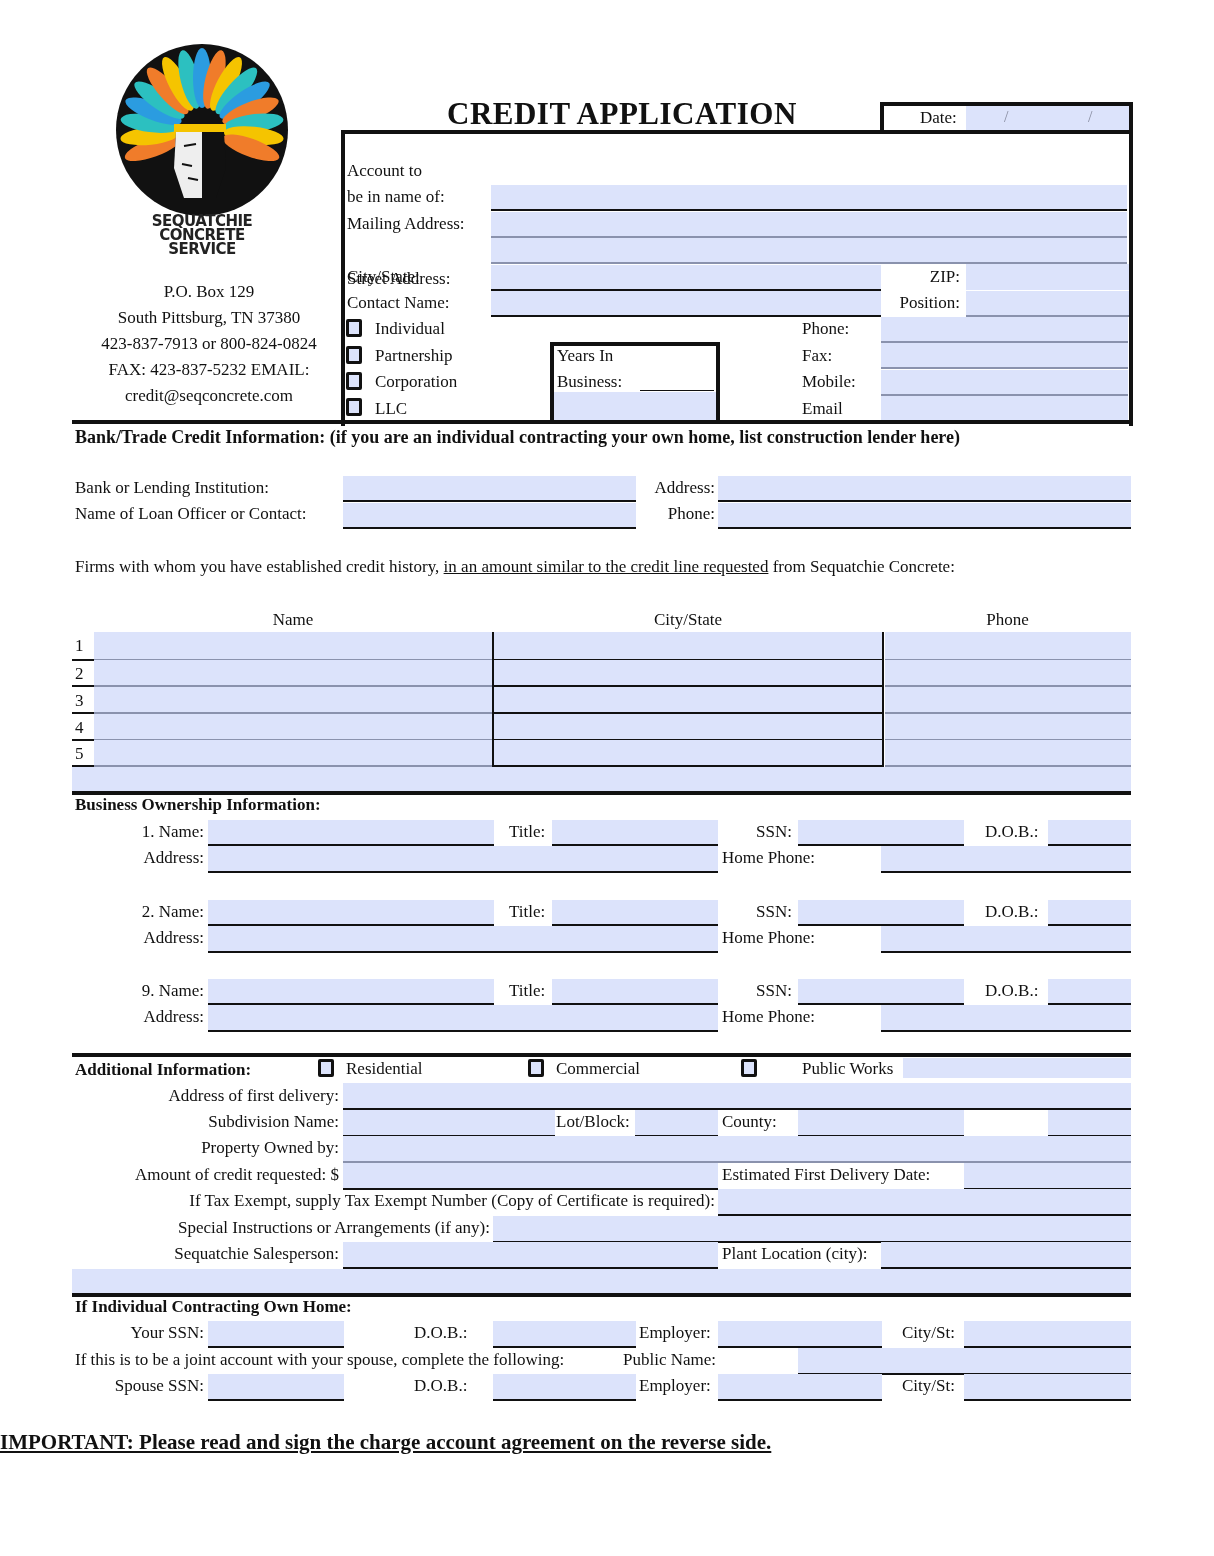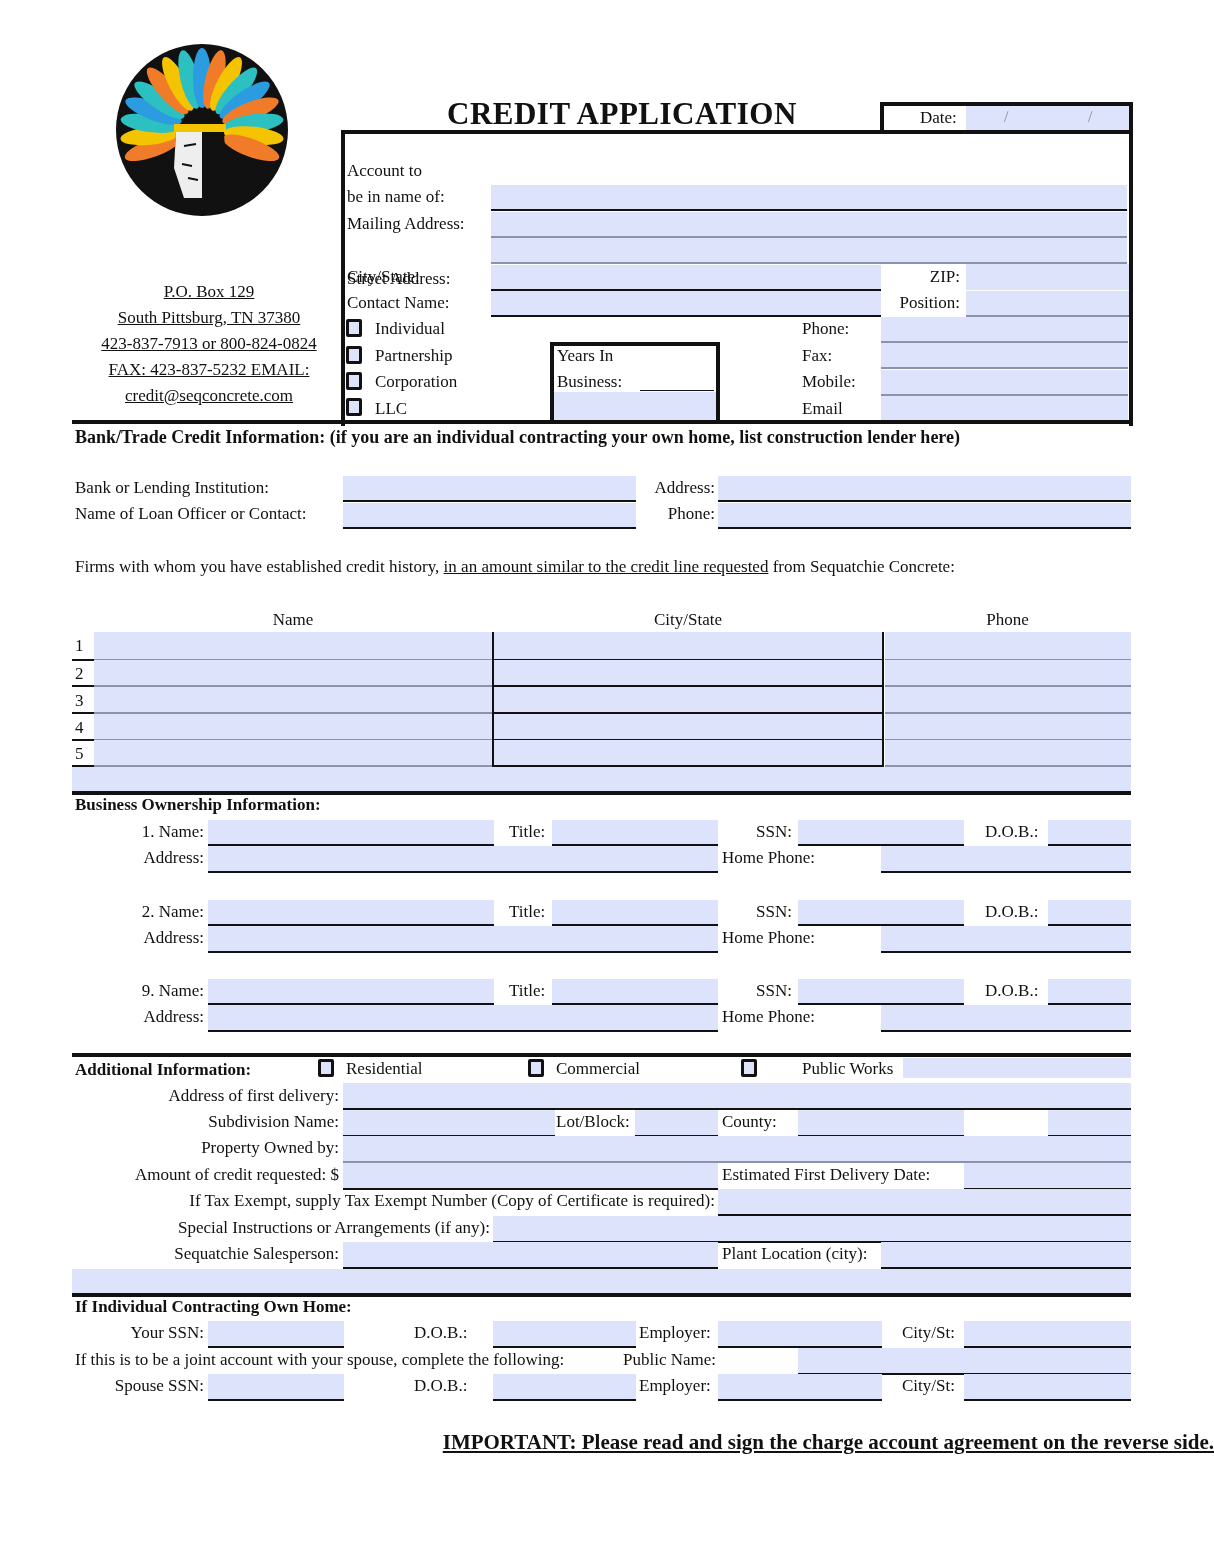--- a/index.html
+++ b/index.html
@@ -12,21 +12,21 @@
   .fld { position:absolute; background:#dce3fb; border:none; border-bottom:2px solid #111;
          box-sizing:border-box; padding:0 4px; font-family:"Liberation Serif", serif; font-size:16px; color:#111; outline:none; }
   .fld.soft { border-bottom:2px solid #8a92ad; }
   .fld.none { border-bottom:none; }
   .blk { position:absolute; background:#111; }
   .box { position:absolute; border:4px solid #111; box-sizing:border-box; background:transparent; }
   .cb { position:absolute; width:16px; height:18px; background:#dce3fb; border:3px solid #111;
         border-radius:2px; box-sizing:border-box; cursor:pointer; }
   .title { position:absolute; font-size:31px; font-weight:bold; letter-spacing:0.5px; }
   .addr { position:absolute; left:80px; width:258px; text-align:center; font-size:17px; line-height:26px; }
-  .imp { position:absolute; left:0; width:1214px; text-align:right; top:1430px;
+  .imp { position:absolute; left:0; width:1214px; text-align:left; top:1430px;
          font-size:21px; font-weight:bold; }
   .imp span { text-decoration:underline; }
   .u { text-decoration:underline; }
   .date-slash { position:absolute; color:#8a8fa3; font-size:16px; top:108px; }
 </style>
 </head>
 <body>
 
 <div class="abs" style="left:112px;top:38px;width:180px;height:225px;">
   <svg width="180" height="180" viewBox="0 0 180 180">
@@ -48,23 +48,28 @@
         <ellipse cx="138.5" cy="73.2" rx="30" ry="9" transform="rotate(-21.3 138.5 73.2)" fill="#f07c2a"></ellipse>
         <ellipse cx="141.6" cy="85.2" rx="30" ry="9" transform="rotate(-7.5 141.6 85.2)" fill="#2cc0c0"></ellipse>
         <ellipse cx="141.7" cy="97.7" rx="30" ry="9" transform="rotate(6.3 141.7 97.7)" fill="#f5c400"></ellipse>
         <ellipse cx="138.9" cy="109.8" rx="30" ry="9" transform="rotate(20.0 138.9 109.8)" fill="#f07c2a"></ellipse>
       </g>
     <rect x="62" y="86" width="52" height="8" fill="#f5c400"></rect>
     <path d="M64 94 L112 94 L114 130 L104 160 L70 160 L62 130 Z" fill="#111"></path>
     <path d="M64 94 L90 94 L90 160 L72 160 L62 130 Z" fill="#eeeeee"></path>
     <path d="M72 108 L84 106 M70 126 L80 128 M76 140 L86 142" stroke="#111" stroke-width="2"></path>
   </svg>
+  <div style="position:absolute;left:0;top:176px;width:180px;text-align:center;font-family:'DejaVu Sans',sans-serif;font-weight:bold;font-size:15px;line-height:14px;color:#222;letter-spacing:-0.5px;">
+    <div>SEQUATCHIE</div>
+    <div>CONCRETE</div>
+    <div>SERVICE</div>
+  </div>
 </div>
 
-<div class="addr" style="top:279px;text-decoration:underline;">
+<div class="addr" style="top:279px;">
   <div>P.O. Box 129</div>
   <div>South Pittsburg, TN  37380</div>
   <div>423-837-7913 or 800-824-0824</div>
   <div>FAX: 423-837-5232  EMAIL:</div>
   <div>credit@seqconcrete.com</div>
 </div>
 
 <div class="title" style="left:447px;top:96px;">CREDIT APPLICATION</div>
 
 <div class="box" style="left:880px;top:102px;width:253px;height:32px;"></div>

